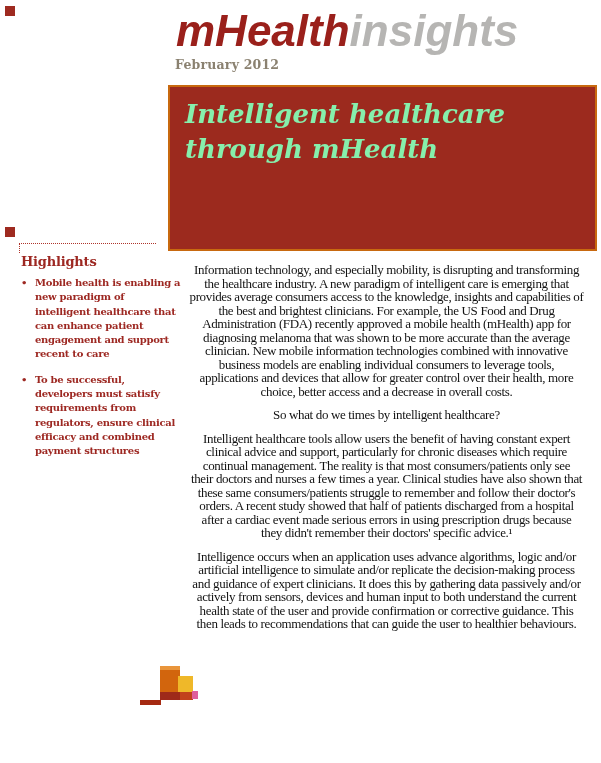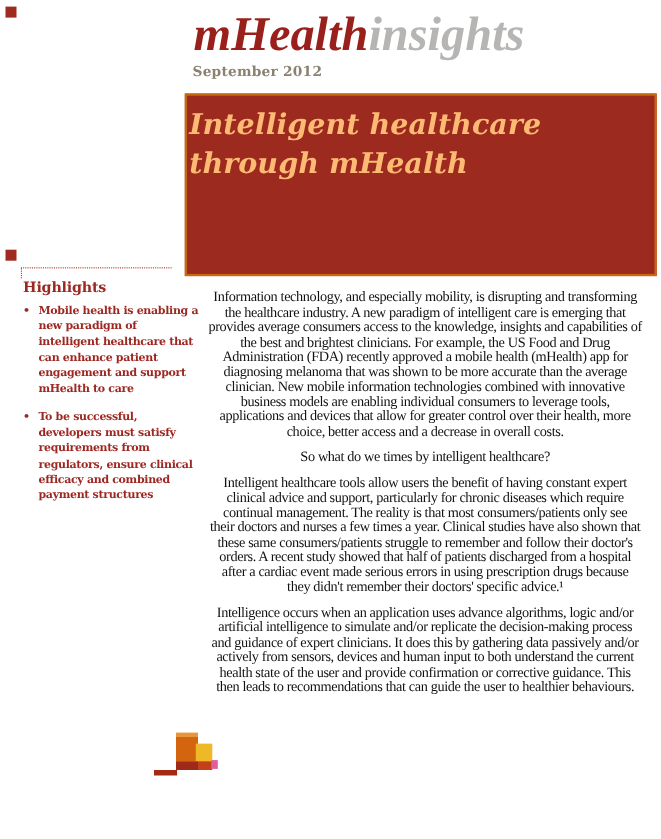--- a/index.html
+++ b/index.html
@@ -13,21 +13,21 @@
   
   .accent-square{
     position:absolute;width:10px;height:10px;background:#9e2a20;
   }
   .sq-top{left:5px;top:6px;}
   .sq-side{left:5px;top:227px;}
 
   
   .masthead{
     position:absolute;left:176px;top:6px;
-    font-family:Liberation Serif, serif;
+    font-family:Liberation Sans, sans-serif;
     font-style:italic;font-weight:bold;
     font-size:44px;line-height:50px;
     letter-spacing:0px;white-space:nowrap;
   }
   .masthead .red{color:#9a201b;}
   .masthead .gray{color:#b6b5b3;}
   .issue-date{
     position:absolute;left:175px;top:57px;
     font-family:"DejaVu Serif", serif;
     font-weight:bold;font-size:12.5px;color:#8a8170;
@@ -35,25 +35,25 @@
   }
 
   
   .banner{
     position:absolute;left:168px;top:85px;
     width:425px;height:162px;
     background:#9c2a1e;
     border:2px solid #c8690f;
   }
   .banner h2{
-    margin:0;padding:10px 0 0 2px;
+    margin:0;padding:10px 0 0 15px;
     font-family:"DejaVu Serif", serif;
     font-style:italic;font-weight:bold;
     font-size:26px;line-height:35px;
-    color:#fdba74;white-space:pre-line;
+    color:#86efac;white-space:pre-line;
   }
 
   
   .sidebar{
     position:absolute;left:19px;top:243px;width:150px;
     color:#9d2822;
   }
   .dotted-rule{
     position:absolute;left:0;top:0;width:137px;height:0;
     border-top:1px dotted #af342b;
@@ -109,42 +109,42 @@
 </style>
 </head>
 <body>
 
 <div class="page">
 
   <div class="accent-square sq-top"></div>
 
   <div class="masthead"><span class="red">mHealth</span><span class="gray">insights</span></div>
 
-  <div class="issue-date">September 2012</div>
+  <div class="issue-date">February 2012</div>
 
   <div class="banner">
     <h2>Intelligent healthcare
 through mHealth</h2>
   </div>
 
   <div class="accent-square sq-side"></div>
 
   <div class="sidebar">
     <div class="dotted-rule"></div>
     <div class="dotted-hook"></div>
     <h3>Highlights</h3>
     <ul class="highlights">
       <li>
         <span class="blt">•</span>
         <span class="txt">Mobile health is enabling a
 new paradigm of
 intelligent healthcare that
 can enhance patient
 engagement and support
-mHealth to care</span>
+recent to care</span>
       </li>
       <li>
         <span class="blt">•</span>
         <span class="txt">To be successful,
 developers must satisfy
 requirements from
 regulators, ensure clinical
 efficacy and combined
 payment structures</span>
       </li>

